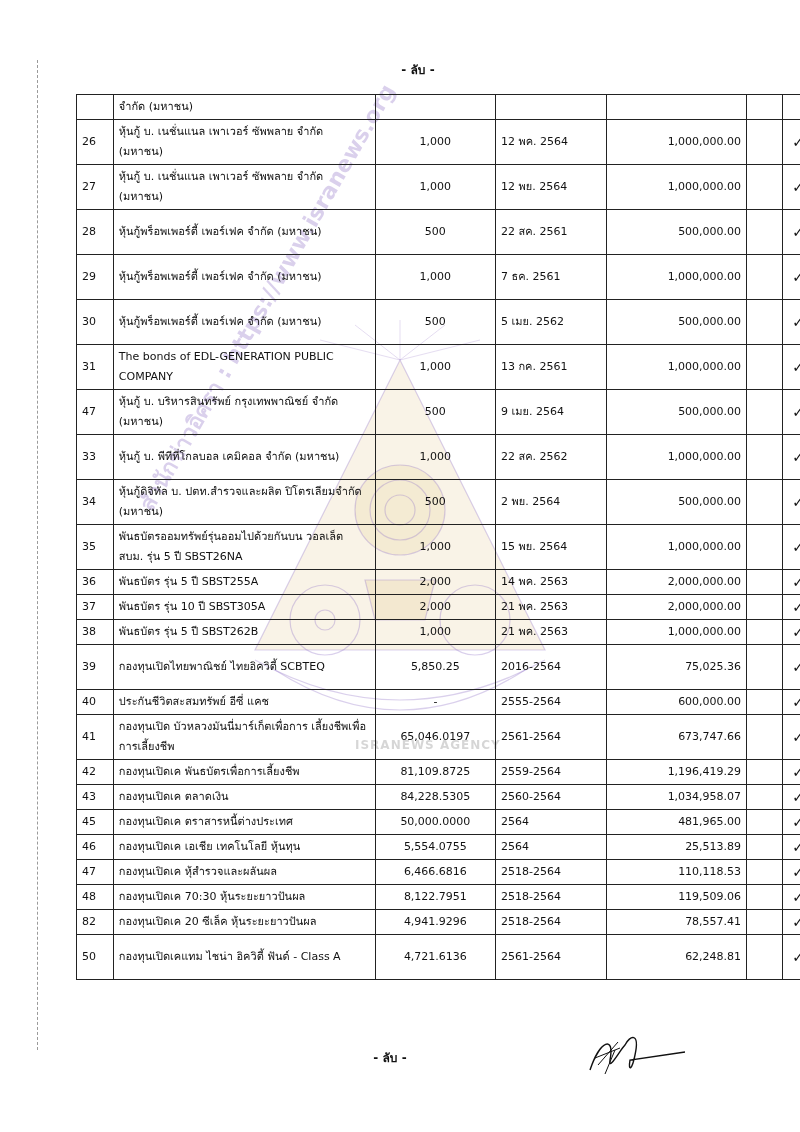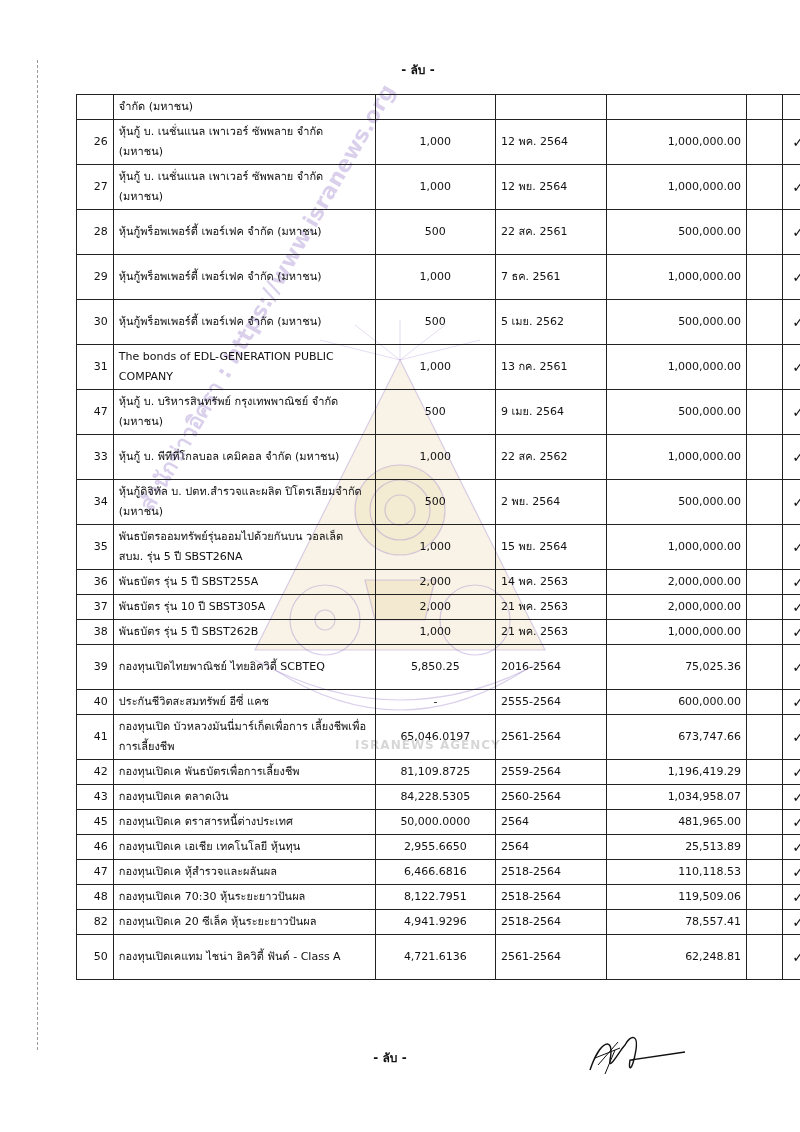--- a/index.html
+++ b/index.html
@@ -29,21 +29,21 @@
   .wm-agency { left: 355px; top: 738px; font-size: 12px; color: rgba(120,120,120,0.3); letter-spacing: 1px; }
 
   table.assets {
     position: absolute; left: 76px; top: 94px; width: 774px;
     border-collapse: collapse; z-index: 1; font-size: 11px; font-weight: normal;
     background: transparent;
   }
   table.assets td {
     border: 1px solid #222; padding: 2px 5px; vertical-align: middle; line-height: 20px;
   }
-  td.c-no { width: 23px; text-align: right; }
+  td.c-no { width: 23px; text-align: left; }
   td.c-name { width: 231px; text-align: left; }
   td.c-qty { width: 100px; text-align: center; }
   td.c-date { width: 92px; text-align: left; }
   td.c-amt { width: 118px; text-align: right; padding-right: 14px; }
   td.c-chk { width: 18px; text-align: center; font-size: 14px; vertical-align: top; padding: 0; }
   td.c-chk1 { width: 22px; }
   td.c-chk3 { width: 22px; }
   tr.h2 td { height: 40px; }
   tr.h1 td { height: 20px; }
   tr.h0 td { height: 18px; }
@@ -281,21 +281,21 @@
         <td class="c-qty">50,000.0000</td>
         <td class="c-date">2564</td>
         <td class="c-amt">481,965.00</td>
         <td class="c-chk c-chk1"></td>
         <td class="c-chk">✓</td>
         <td class="c-chk c-chk3"></td>
       </tr>
       <tr class="h0">
         <td class="c-no">46</td>
         <td class="c-name">กองทุนเปิดเค เอเชีย เทคโนโลยี หุ้นทุน</td>
-        <td class="c-qty">2,955.6650</td>
+        <td class="c-qty">5,554.0755</td>
         <td class="c-date">2564</td>
         <td class="c-amt">25,513.89</td>
         <td class="c-chk c-chk1"></td>
         <td class="c-chk">✓</td>
         <td class="c-chk c-chk3"></td>
       </tr>
       <tr class="h0">
         <td class="c-no">47</td>
         <td class="c-name">กองทุนเปิดเค หุ้สำรวจและผลันผล</td>
         <td class="c-qty">6,466.6816</td>

